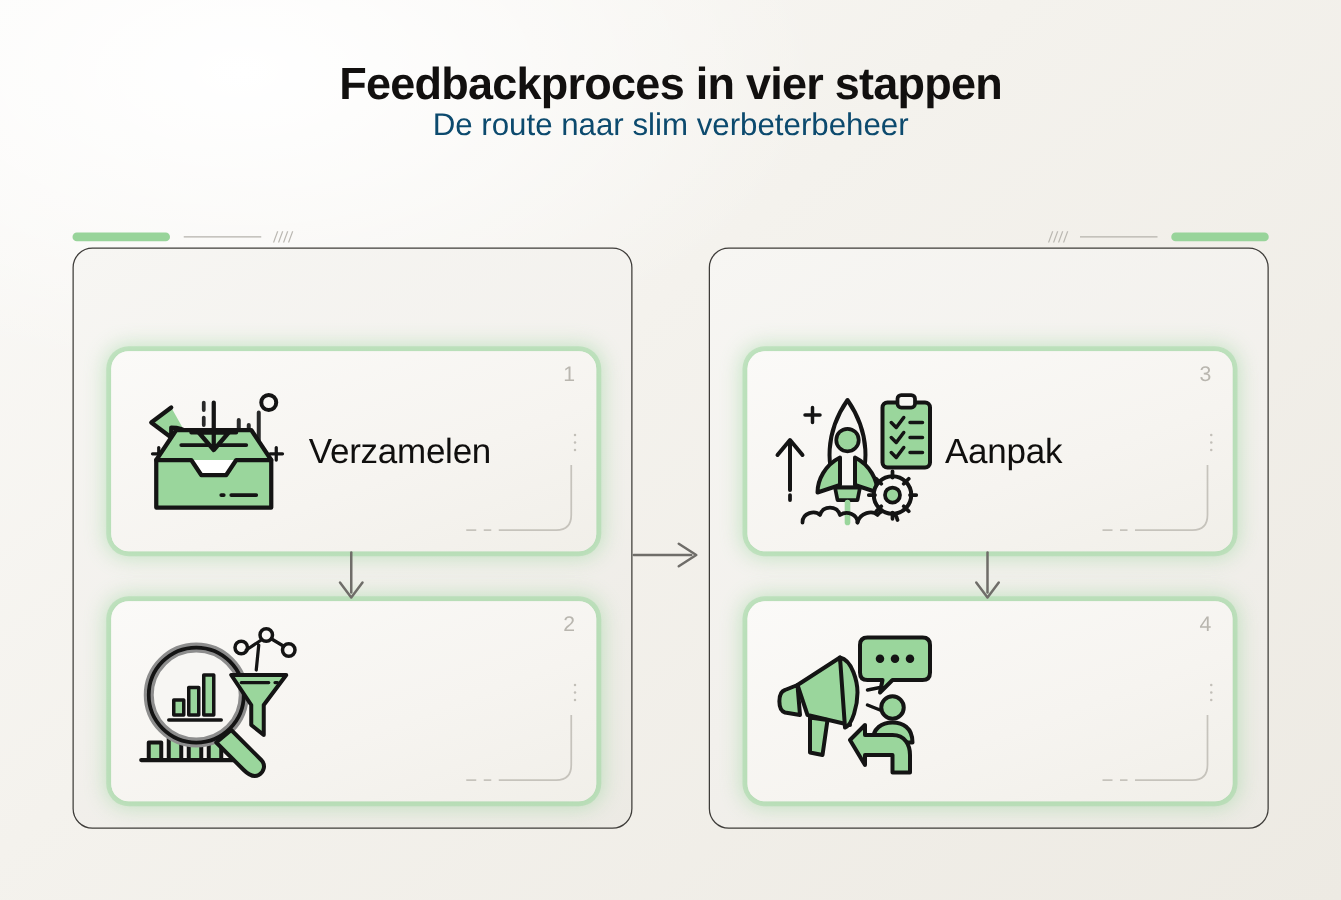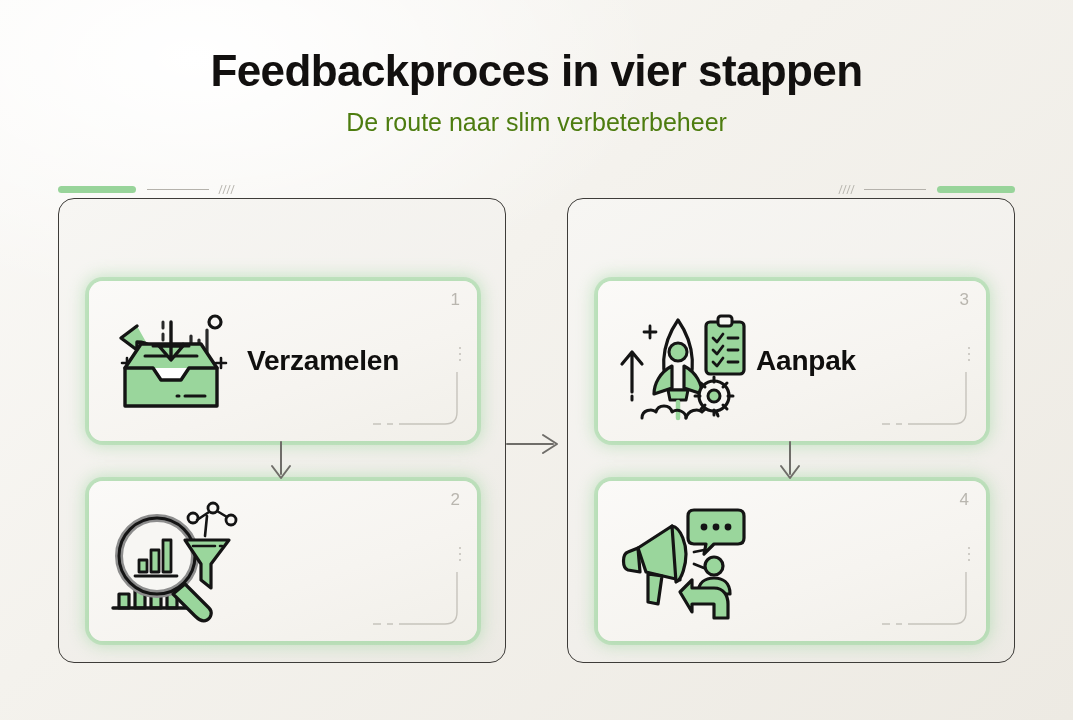--- a/index.html
+++ b/index.html
@@ -9,25 +9,25 @@
     background:
       radial-gradient(ellipse 70% 55% at 18% 8%, #ffffff 0%, rgba(255,255,255,0) 62%),
       linear-gradient(140deg, #fbfaf8 0%, #f4f2ed 42%, #edeae3 100%);
     border-radius:14px;
     position:relative;
   }
 
   
   .header{ text-align:center; padding-top:48px; }
   .title{
-    font-size:44px; font-weight:bold; color:#12100f;
+    font-size:36px; font-weight:bold; color:#12100f;
     letter-spacing:-0.6px; line-height:1.06;
   }
   .subtitle{
-    margin-top:13px; font-size:25px; color:#4d7c0f; font-weight:normal;
+    font-size:25px; color:#0c4a6e; font-weight:normal;
   }
 
   
   .rail{ position:absolute; top:185px; display:flex; align-items:center; gap:11px; height:8px; }
   .rail.left{ left:58px; }
   .rail.right{ right:58px; flex-direction:row-reverse; }
   .rail-bar{ width:78px; height:7px; border-radius:4px; background:#98d49a; }
   .rail-line{ width:62px; height:1px; background:#b5b2ac; }
   .rail-hatch{ display:flex; gap:3px; }
   .rail-hatch i{ display:block; width:1px; height:9px; background:#b9b6b0; transform:skewX(-20deg); }
@@ -52,21 +52,21 @@
     border-radius:14px;
     background:linear-gradient(160deg,#fbfaf8 0%,#f6f4f0 60%,#f1efe9 100%);
     box-shadow:0 0 0 4px rgba(150,213,152,.42), 0 0 16px 5px rgba(140,208,145,.45);
     display:flex; align-items:center;
   }
   .card.c1,.card.c3{ top:82px; }
   .card.c2,.card.c4{ top:282px; }
   .card-icon{ width:140px; height:130px; margin-left:12px; flex:none; }
   .card-icon svg{ width:100%; height:100%; display:block; }
   .card-label{
-    font-size:28px; font-weight:bold; color:#100f0e; letter-spacing:-0.2px;
+    font-size:28px; font-weight:normal; color:#100f0e; letter-spacing:-0.2px;
     margin-left:6px;
   }
   .card-num{
     position:absolute; top:9px; right:17px;
     font-size:17px; color:#b9b6af; font-weight:normal;
   }
   .corner-dots{ position:absolute; right:16px; top:66px; display:flex; flex-direction:column; gap:4px; }
   .corner-dots i{ width:2px; height:2px; border-radius:50%; background:#c2bfb8; display:block; }
   .corner-el{ position:absolute; right:8px; bottom:8px; width:110px; height:75px; }
   .corner-el svg{ width:100%; height:100%; display:block; }

